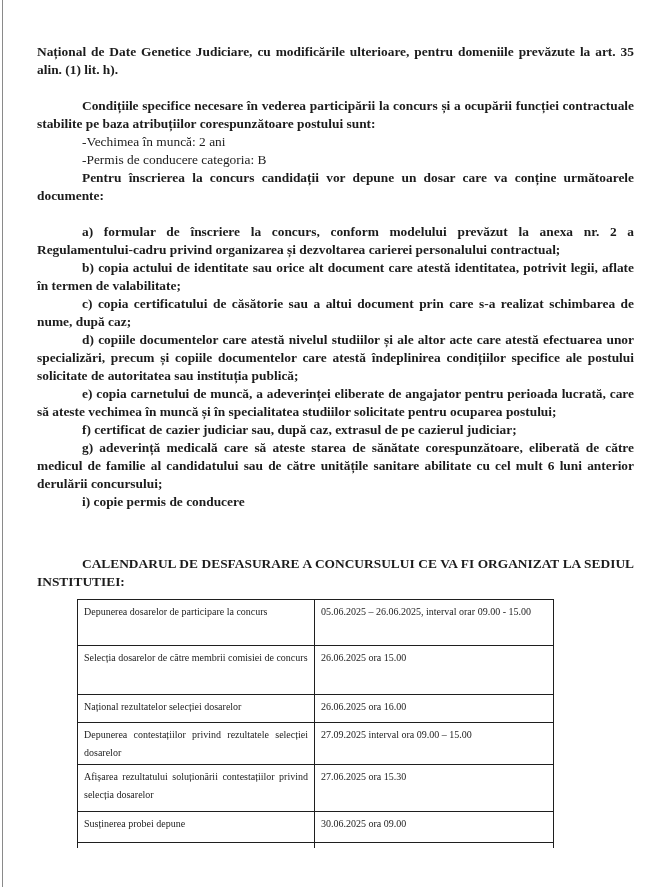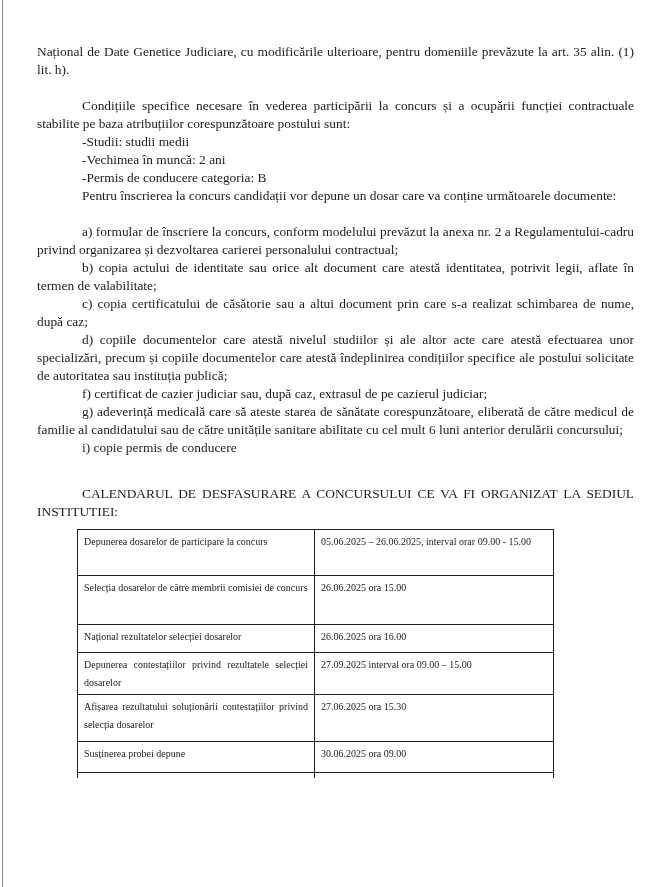--- a/index.html
+++ b/index.html
@@ -29,36 +29,38 @@
     top: 0;
     width: 597px;
     padding-top: 43px;
     font-size: 13.4px;
     line-height: 18px;
   }
   .para {
     margin: 0;
     text-align: justify;
     text-indent: 45px;
+    font-weight: bold;
   }
   .para.noind {
     text-indent: 0;
   }
   .gap-after {
     margin-bottom: 18px;
   }
   .cond-line {
     margin: 0;
     padding-left: 45px;
     text-align: left;
   }
   .calendar-heading {
-    margin: 28px 0 0 0;
+    margin: 44px 0 0 0;
     text-align: justify;
     text-indent: 45px;
+    font-weight: bold;
   }
   table.calendar {
     border-collapse: collapse;
     table-layout: fixed;
     margin: 8px 0 0 40px;
     width: 476px;
     font-size: 10px;
     line-height: 18px;
   }
   table.calendar td {
@@ -86,32 +88,32 @@
 
 <div class="page-edge"></div>
 
 <div class="content">
 
   <p class="para noind gap-after">Național de Date Genetice Judiciare, cu modificările ulterioare, pentru domeniile prevăzute la art. 35 alin. (1) lit. h).</p>
 
   <p class="para">Condițiile specifice necesare în vederea participării la concurs și a ocupării funcției contractuale stabilite pe baza atribuțiilor corespunzătoare postului sunt:</p>
 
   <div>
-    <div class="cond-line">-Studii: studii medii</div>
     <div class="cond-line">-Vechimea în muncă: 2 ani</div>
     <div class="cond-line gap-after">-Permis de conducere categoria: B</div>
   </div>
 
   <p class="para gap-after">Pentru înscrierea la concurs candidații vor depune un dosar care va conține următoarele documente:</p>
 
   <div>
     <p class="para">a) formular de înscriere la concurs, conform modelului prevăzut la anexa nr. 2 a Regulamentului-cadru privind organizarea și dezvoltarea carierei personalului contractual;</p>
     <p class="para">b) copia actului de identitate sau orice alt document care atestă identitatea, potrivit legii, aflate în termen de valabilitate;</p>
     <p class="para">c) copia certificatului de căsătorie sau a altui document prin care s-a realizat schimbarea de nume, după caz;</p>
     <p class="para">d) copiile documentelor care atestă nivelul studiilor și ale altor acte care atestă efectuarea unor specializări, precum și copiile documentelor care atestă îndeplinirea condițiilor specifice ale postului solicitate de autoritatea sau instituția publică;</p>
+    <p class="para">e) copia carnetului de muncă, a adeverinței eliberate de angajator pentru perioada lucrată, care să ateste vechimea în muncă și în specialitatea studiilor solicitate pentru ocuparea postului;</p>
     <p class="para">f) certificat de cazier judiciar sau, după caz, extrasul de pe cazierul judiciar;</p>
     <p class="para">g) adeverință medicală care să ateste starea de sănătate corespunzătoare, eliberată de către medicul de familie al candidatului sau de către unitățile sanitare abilitate cu cel mult 6 luni anterior derulării concursului;</p>
     <p class="para">i) copie permis de conducere</p>
   </div>
 
   <p class="calendar-heading">CALENDARUL DE DESFASURARE A CONCURSULUI CE VA FI ORGANIZAT LA SEDIUL INSTITUTIEI:</p>
 
   <table class="calendar">
     <tbody>
       <tr class="r1">

